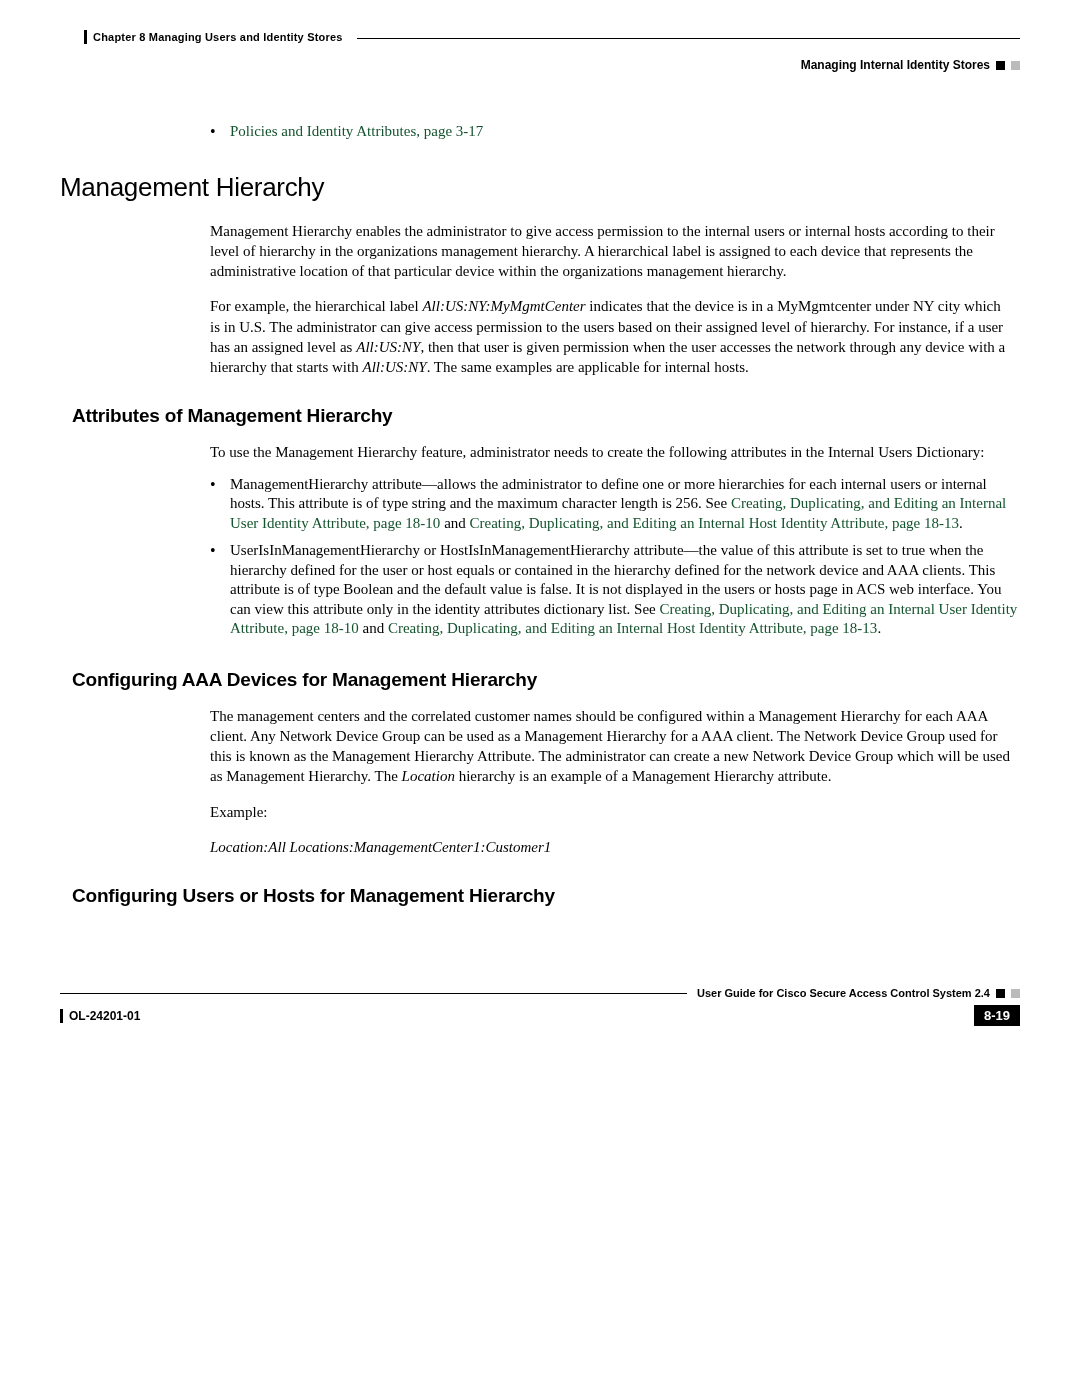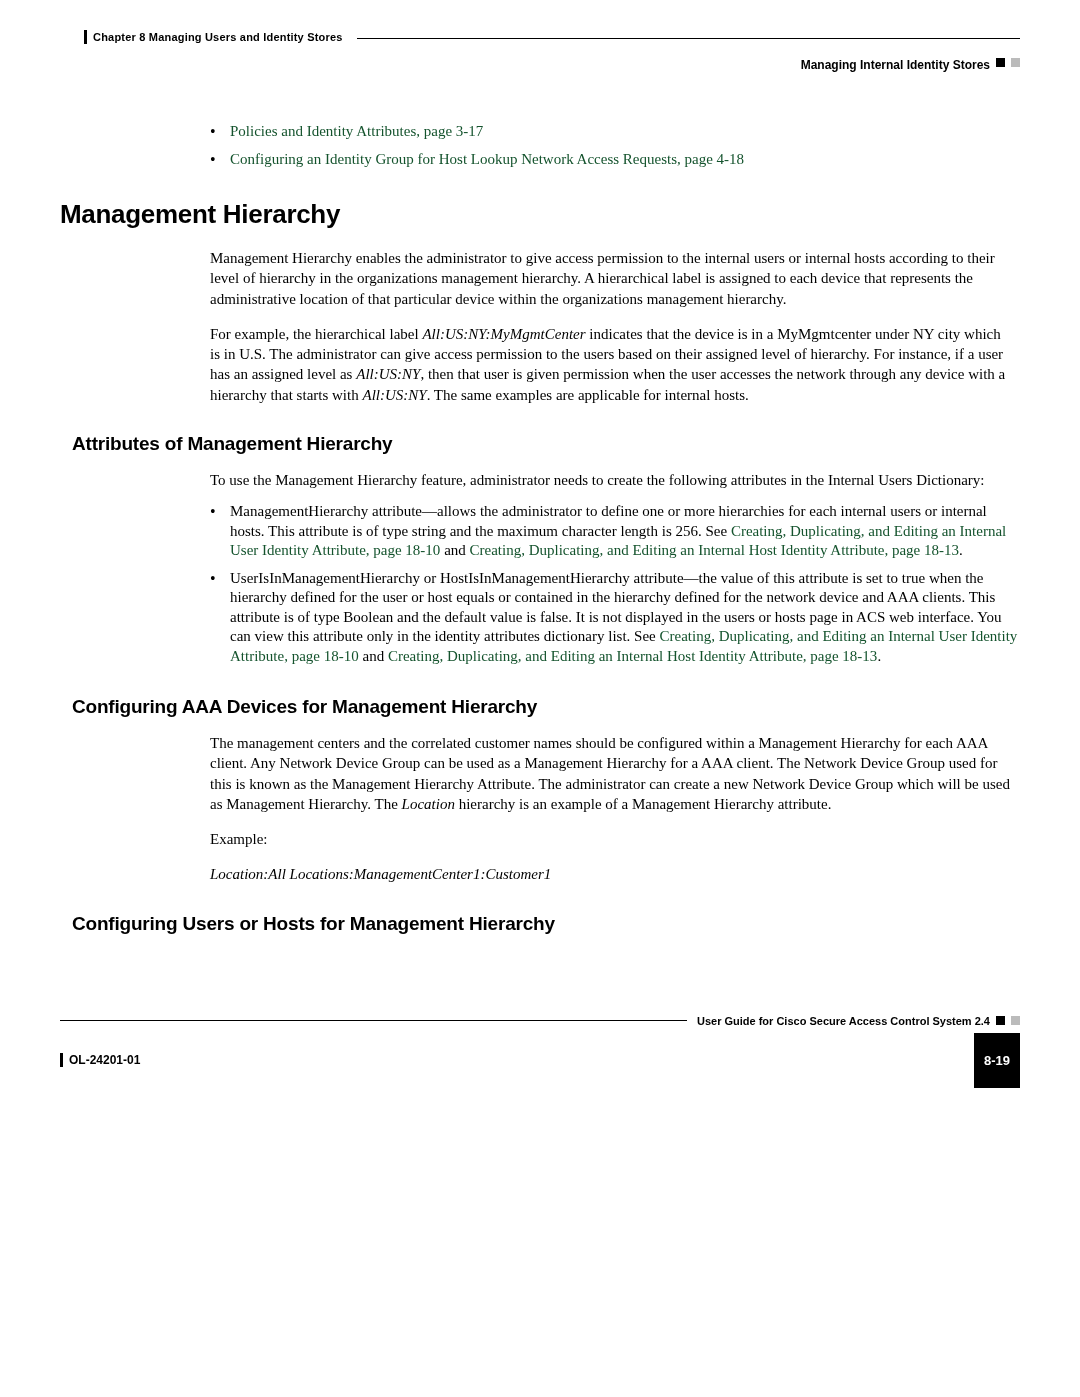--- a/index.html
+++ b/index.html
@@ -33,21 +33,21 @@
   }
   .header-row-top .after-line {
     flex: 1;
     height: 1px;
     background: #000;
     margin-left: 14px;
     margin-top: 2px;
   }
   .header-row-bottom {
     display: flex;
-    align-items: flex-start;
+    align-items: center;
     justify-content: flex-end;
     font-family: Arial, Helvetica, sans-serif;
     font-size: 12px;
     font-weight: bold;
     margin-top: 14px;
   }
   .header-row-bottom .sq {
     width: 9px;
     height: 9px;
     background: #000;
@@ -77,21 +77,21 @@
     position: absolute;
     left: 0;
     top: 0;
     font-size: 16px;
   }
   .link {
     color: #14532d;
   }
   h1.section-title {
     font-family: Arial, Helvetica, sans-serif;
-    font-weight: bold;
+    font-weight: normal;
     font-size: 26px;
     margin: 30px 0 18px 0;
     letter-spacing: -0.3px;
   }
   h2.subsection {
     font-family: Arial, Helvetica, sans-serif;
     font-weight: bold;
     font-size: 19px;
     margin: 28px 0 14px 12px;
     letter-spacing: -0.2px;
@@ -147,21 +147,21 @@
   }
   .footer-bottom-row .left-rule {
     width: 3px;
     height: 14px;
     background: #000;
     margin-right: 6px;
   }
   .page-num {
     background: #000;
     color: #fff;
-    padding: 20px 10px;
+    padding: 3px 10px;
     font-size: 13px;
     text-align: right;
   }
 </style>
 </head>
 <body>
 
 <div class="page">
 
   <div class="header">
@@ -175,23 +175,20 @@
       <div class="sq"></div>
       <div class="sq light"></div>
     </div>
   </div>
 
   <div class="content">
 
     <ul class="bullet-list">
       <li>
         <span class="link">Policies and Identity Attributes, page 3-17</span>
-      </li>
-      <li>
-        <span class="link">Configuring an Identity Group for Host Lookup Network Access Requests, page 4-18</span>
       </li>
     </ul>
 
     <h1 class="section-title">Management Hierarchy</h1>
 
     <p class="body-text">Management Hierarchy enables the administrator to give access permission to the internal users or internal hosts according to their level of hierarchy in the organizations management hierarchy. A hierarchical label is assigned to each device that represents the administrative location of that particular device within the organizations management hierarchy.</p>
 
     <p class="body-text">
       <span>For example, the hierarchical label </span><span class="italic">All:US:NY:MyMgmtCenter</span><span> indicates that the device is in a MyMgmtcenter under NY city which is in U.S. The administrator can give access permission to the users based on their assigned level of hierarchy. For instance, if a user has an assigned level as </span><span class="italic">All:US:NY</span><span>, then that user is given permission when the user accesses the network through any device with a hierarchy that starts with </span><span class="italic">All:US:NY</span><span>. The same examples are applicable for internal hosts.</span>
     </p>

